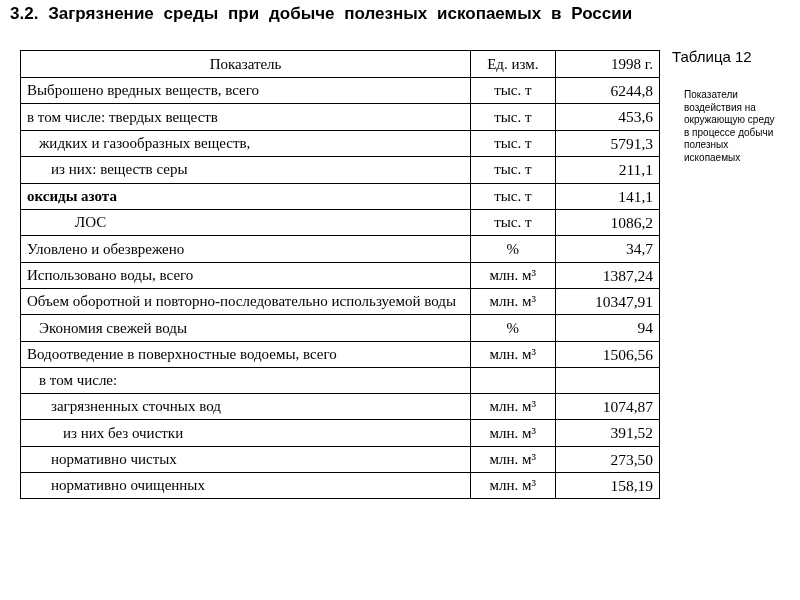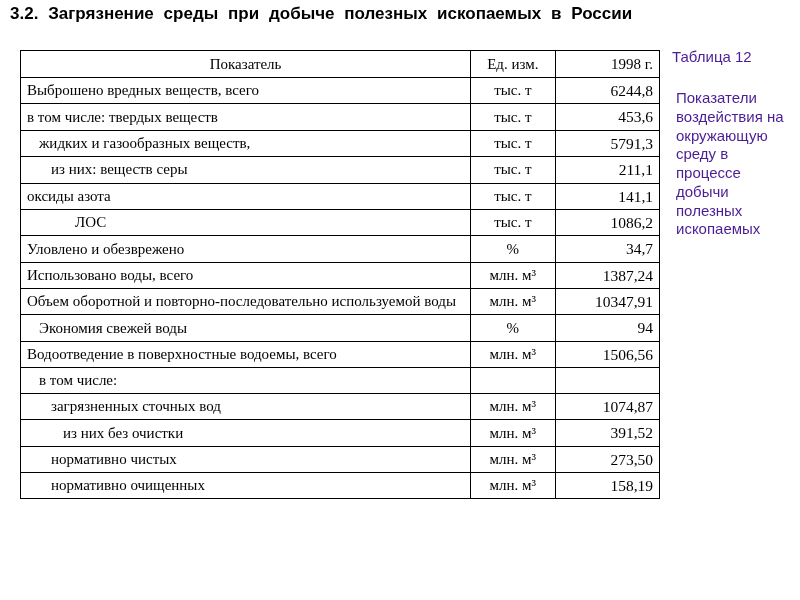--- a/index.html
+++ b/index.html
@@ -58,30 +58,30 @@
   td.label { text-align: left; }
   td.unit  { text-align: center; }
   td.value { text-align: right; font-size: 15.5px; }
   .data-table tbody tr { height: 25px; }
   .sidebar {
     position: absolute;
     top: 48px;
     left: 672px;
     width: 122px;
     font-family: "Liberation Sans", sans-serif;
-    color: #4c1d95;
+    color: #000000;
   }
   .table-number {
     font-size: 15px;
     margin-bottom: 24px;
   }
   .table-caption {
-    font-size: 15px;
+    font-size: 10px;
     line-height: 1.25;
-    margin: 4px;
+    margin: 12px;
   }
 </style>
 </head>
 <body>
 
 <div class="page">
 
   <h1 class="page-title">3.2. Загрязнение среды при добыче полезных ископаемых в России</h1>
 
   <table class="data-table">
@@ -112,21 +112,21 @@
           <td class="label" style="padding-left: 18px;">жидких и газообразных веществ,</td>
           <td class="unit">тыс. т</td>
           <td class="value">5791,3</td>
         </tr>
         <tr>
           <td class="label" style="padding-left: 30px;">из них: веществ серы</td>
           <td class="unit">тыс. т</td>
           <td class="value">211,1</td>
         </tr>
         <tr>
-          <td class="label" style="">оксиды азота</td>
+          <td class="label" style=" font-weight: bold;">оксиды азота</td>
           <td class="unit">тыс. т</td>
           <td class="value">141,1</td>
         </tr>
         <tr>
           <td class="label" style="padding-left: 54px;">ЛОС</td>
           <td class="unit">тыс. т</td>
           <td class="value">1086,2</td>
         </tr>
         <tr>
           <td class="label" style="padding-left: 6px;">Уловлено и обезврежено</td>

